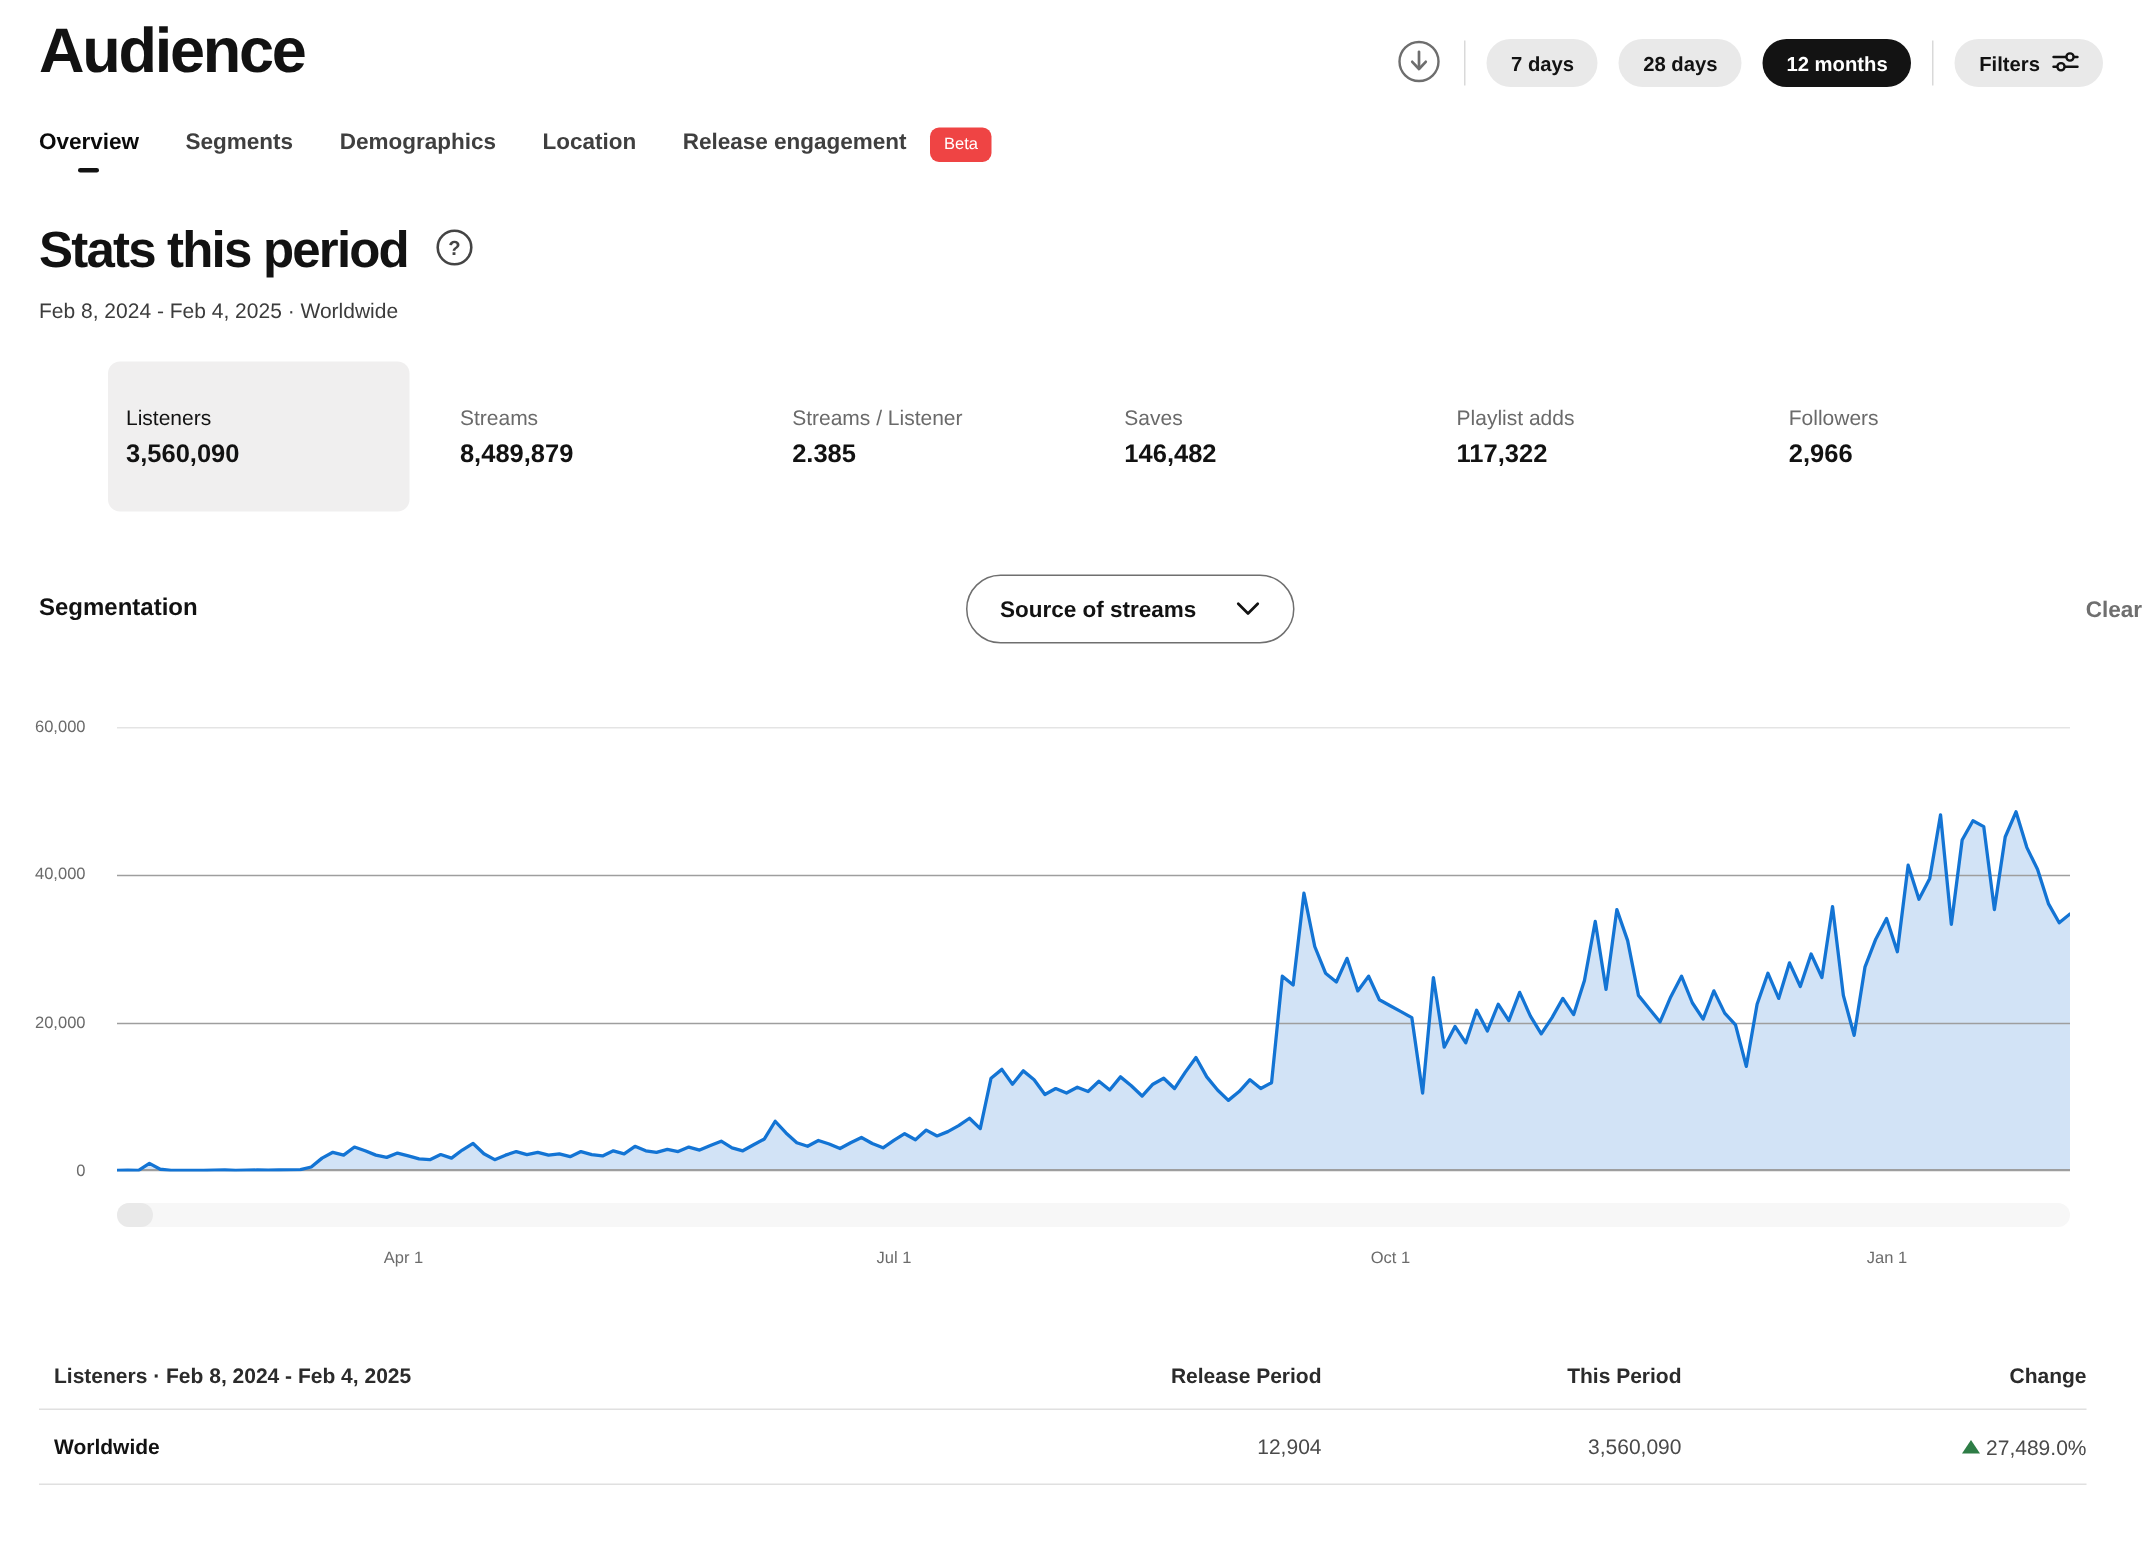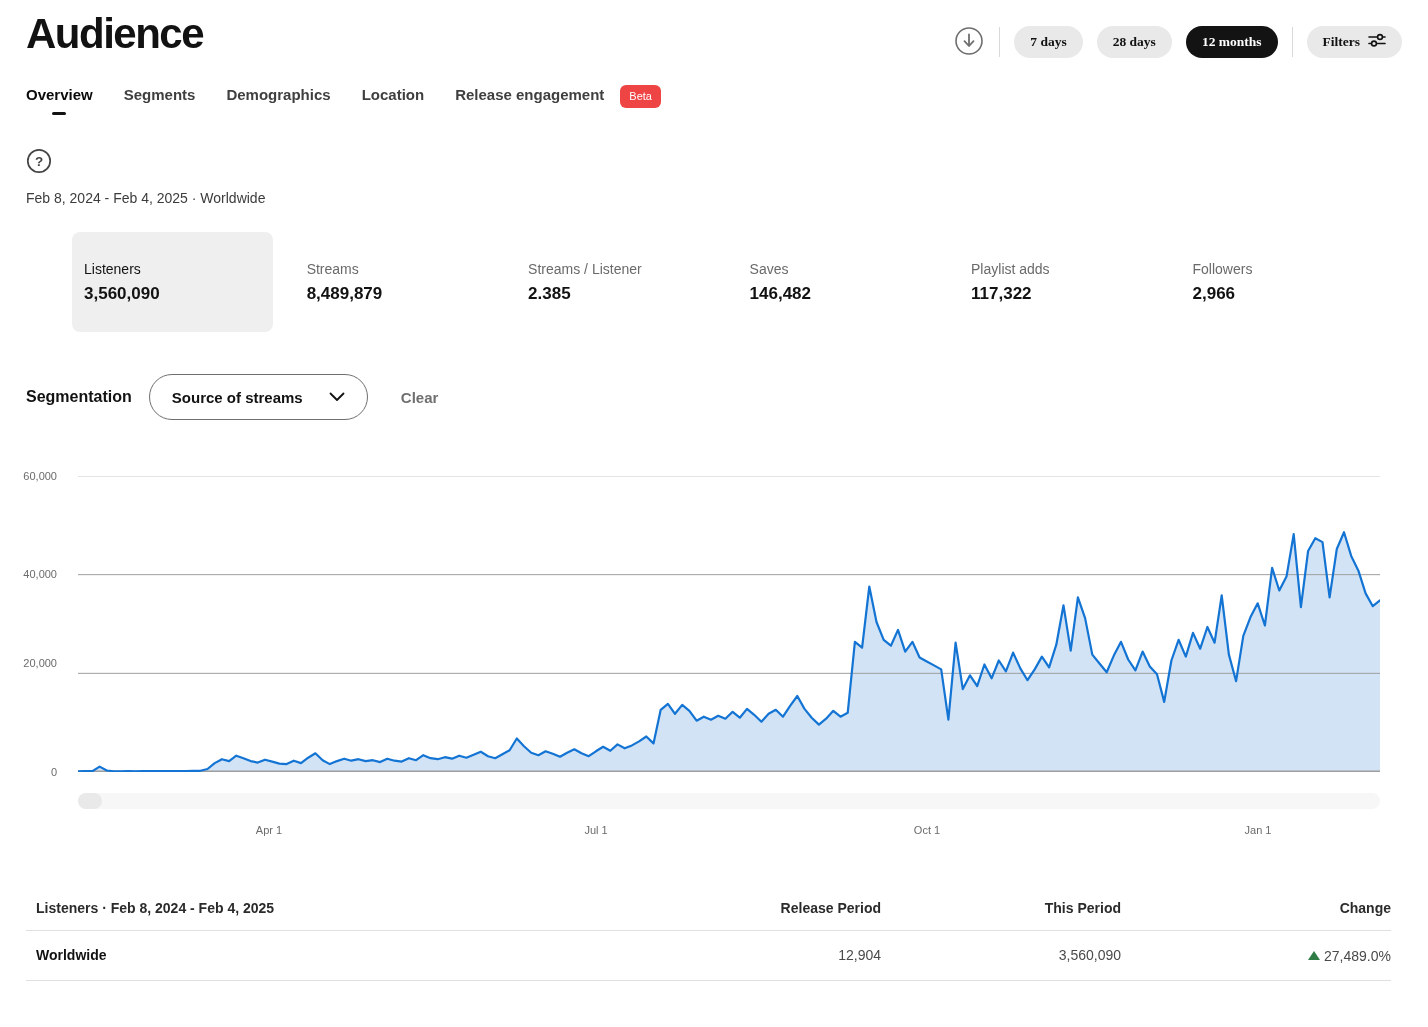--- a/index.html
+++ b/index.html
@@ -6,21 +6,21 @@
   html,body { background:#ffffff; width:1428px; }
   body { font-family:"Liberation Sans", sans-serif; color:#121212; position:relative; }
   .page { width:1428px; height:1027px; position:relative; overflow:hidden; }
 
   
   .topbar { position:relative; height:72px; }
   .app-title { position:absolute; left:26px; top:10px; font-size:42px; font-weight:900; letter-spacing:-1.5px; color:#121212; }
   .controls { position:absolute; right:26px; top:26px; display:flex; align-items:center; gap:14px; }
   .icon-btn { width:32px; height:32px; border:none; background:transparent; cursor:pointer; display:flex; align-items:center; justify-content:center; }
   .vdivider { width:1px; height:30px; background:#d9d9d9; }
-  .pill { height:32px; padding:12px 16px; border:none; border-radius:16px; background:#e9e9e9; color:#121212; font-family:Liberation Serif, serif; font-size:13.5px; font-weight:700; cursor:pointer; display:flex; align-items:center; gap:8px; }
+  .pill { height:32px; padding:12px 16px; border:none; border-radius:16px; background:#e9e9e9; color:#121212; font-family:Liberation Sans, sans-serif; font-size:13.5px; font-weight:700; cursor:pointer; display:flex; align-items:center; gap:8px; }
   .pill.active { background:#131313; color:#ffffff; }
 
   
   .tabs { display:flex; align-items:center; gap:31px; padding-left:26px; margin-top:8px; height:32px; }
   .tab { position:relative; font-size:15px; font-weight:700; color:#3f3f3f; cursor:pointer; padding-bottom:4px; }
   .tab.active { color:#0a0a0a; }
   .tab.active::after { content:""; position:absolute; left:50%; transform:translateX(-50%); bottom:-8px; width:14px; height:3px; border-radius:2px; background:#131313; }
   .tab-with-badge { display:flex; align-items:center; gap:16px; }
   .beta-badge { background:#ef4444; color:#ffffff; font-size:11px; font-weight:400; padding:6px 9px; border-radius:6px; line-height:1; }
 
@@ -32,32 +32,32 @@
 
   
   .stat-cards { display:flex; margin:26px 26px 0 26px;padding-left:46px; }
   .stat-card { width:233px; height:100px; padding:29px 0 0 12px; border-radius:8px; cursor:pointer; }
   .stat-card.selected { background:#f0efef; width:211px; margin-right:22px; }
   .stat-label { font-size:14px; color:#6a6a6a; }
   .stat-card.selected .stat-label { color:#121212; }
   .stat-value { margin-top:7px; font-size:17px; font-weight:700; color:#121212; }
 
   
-  .segmentation { display:flex; align-items:center; margin:42px 0 0 26px; height:46px; }
+  .segmentation { display:flex; align-items:center; margin:42px 0 0 26px; height:46px;justify-content:space-between; }
   .seg-label { font-size:16px; font-weight:700; color:#121212; }
   .seg-dropdown { margin-left:17px; height:46px; min-width:219px; padding:0 22px; border:1.4px solid #6f6f6f; border-radius:23px; background:#fff; display:flex; align-items:center; justify-content:space-between; gap:6px; cursor:pointer; font-family:inherit; }
   .seg-dropdown-value { font-size:15px; font-weight:700; color:#121212; }
   .clear-btn { margin-left:33px; border:none; background:transparent; font-family:inherit; font-size:15px; font-weight:700; color:#6f6f6f; cursor:pointer; }
 
   
   .chart-box { position:relative; margin-top:56px; height:372px; }
   .plot { position:absolute; left:78px; top:0; width:1302px; height:296px; }
   .plot svg { display:block; width:100%; height:100%; }
   .y-label { position:absolute; width:57px; text-align:right; font-size:11px; color:#6b6b6b; }
-  .y-label.y60 { top:-6px; }  .y-label.y40 { top:92px; }  .y-label.y20 { top:181px; }  .y-label.y0 { top:290px; }
+  .y-label.y60 { top:-6px; }  .y-label.y40 { top:92px; }  .y-label.y20 { top:191px; }  .y-label.y0 { top:290px; }
   .scroll-band { position:absolute; left:78px; top:317px; width:1302px; height:16px; background:#f7f7f7; border-radius:8px; cursor:pointer; }
   .scroll-thumb { position:absolute; left:0; top:0; width:24px; height:16px; background:#e9e9e9; border-radius:8px; cursor:grab; }
   .x-label { position:absolute; top:348px; transform:translateX(-50%); font-size:11px; color:#6b6b6b; }
   .x-apr { left:269px; } .x-jul { left:596px; } .x-oct { left:927px; } .x-jan { left:1258px; }
 
   
   .table { margin:46px 26px 0 26px; padding-right:11px; }
   .t-row { display:flex; align-items:center; }
   .t-head { padding:6px 0 14px 10px; }
   .t-name { flex:1; font-size:14px; font-weight:700; color:#2b2b2b; }
@@ -111,20 +111,21 @@
     <div class="tab">Demographics</div>
     <div class="tab">Location</div>
     <div class="tab-with-badge">
       <div class="tab">Release engagement</div>
       <span class="beta-badge">Beta</span>
     </div>
   </nav>
 
   <section class="stats-head">
     <div class="stats-title-row">
+      <h2 class="stats-title">Stats this period</h2>
       <span>
         <svg width="26" height="26" viewBox="0 0 26 26" fill="none">
           <circle cx="13" cy="13" r="11.2" stroke="#444" stroke-width="1.7"></circle>
           <text x="13" y="18" text-anchor="middle" font-family="Liberation Sans, sans-serif" font-size="13.5" font-weight="700" fill="#444">?</text>
         </svg>
       </span>
     </div>
     <div class="subtitle">Feb 8, 2024 - Feb 4, 2025 · Worldwide</div>
   </section>
 

